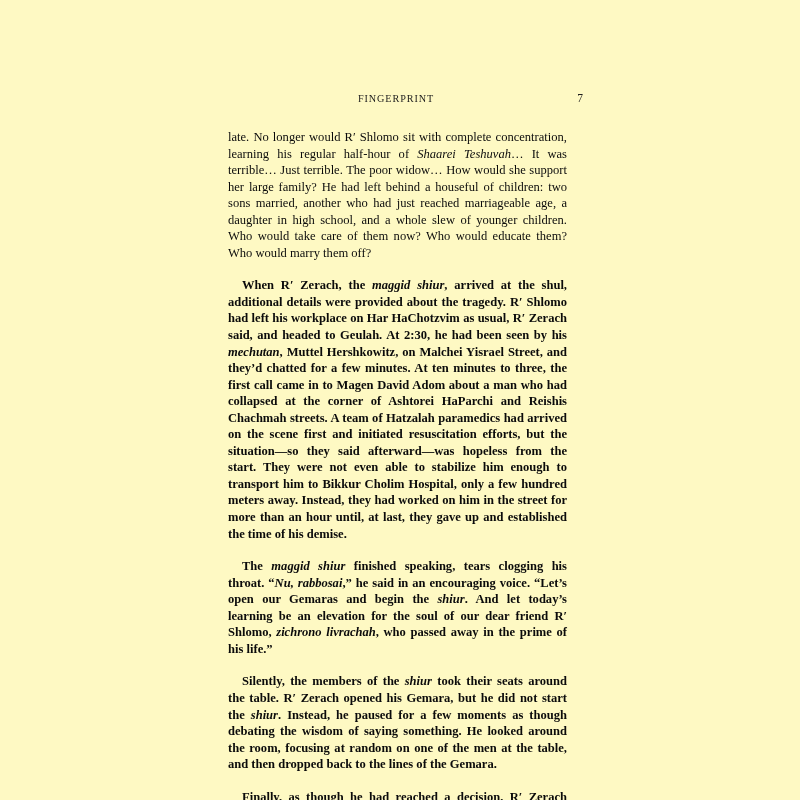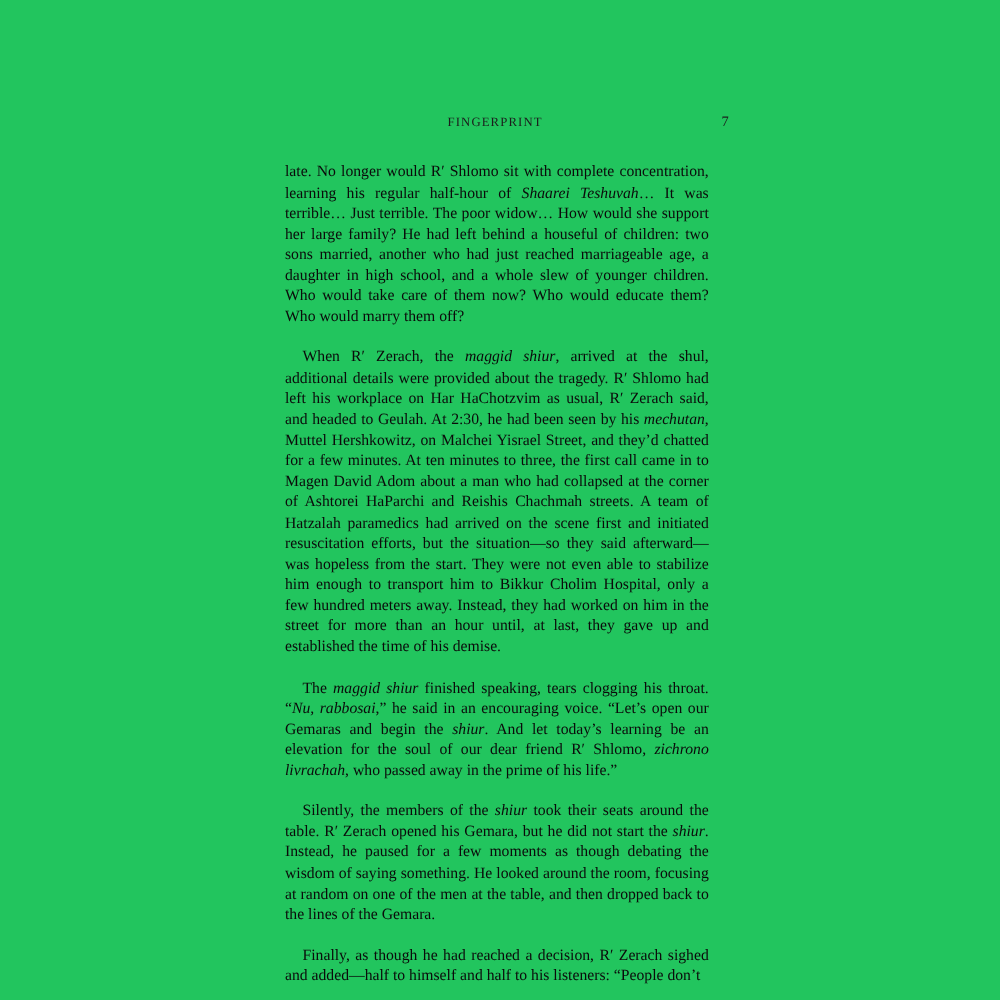--- a/index.html
+++ b/index.html
@@ -12,21 +12,21 @@
     height: 800px;
     overflow: hidden;
     font-family: "Liberation Serif", "DejaVu Serif", serif;
     color: #000000;
   }
 
   .page {
     position: relative;
     width: 800px;
     height: 800px;
-    background: #22c55e;
+    background: #fef9c3;
   }
 
   
   .text-block {
     position: absolute;
     left: 212px;
     top: 92px;
     width: 371px;
   }
 
@@ -58,20 +58,21 @@
     line-height: 16.55px;
     text-align: justify;
     text-justify: inter-word;
     color: #0b0b0b;
     hyphens: none;
     -webkit-hyphens: none;
   }
 
   .body-copy p + p {
     text-indent: 14px;
+    font-weight: bold;
   }
 
   .body-copy p.no-indent {
     text-indent: 0;
   }
 
   .body-copy i {
     font-style: italic;
   }
 </style>

